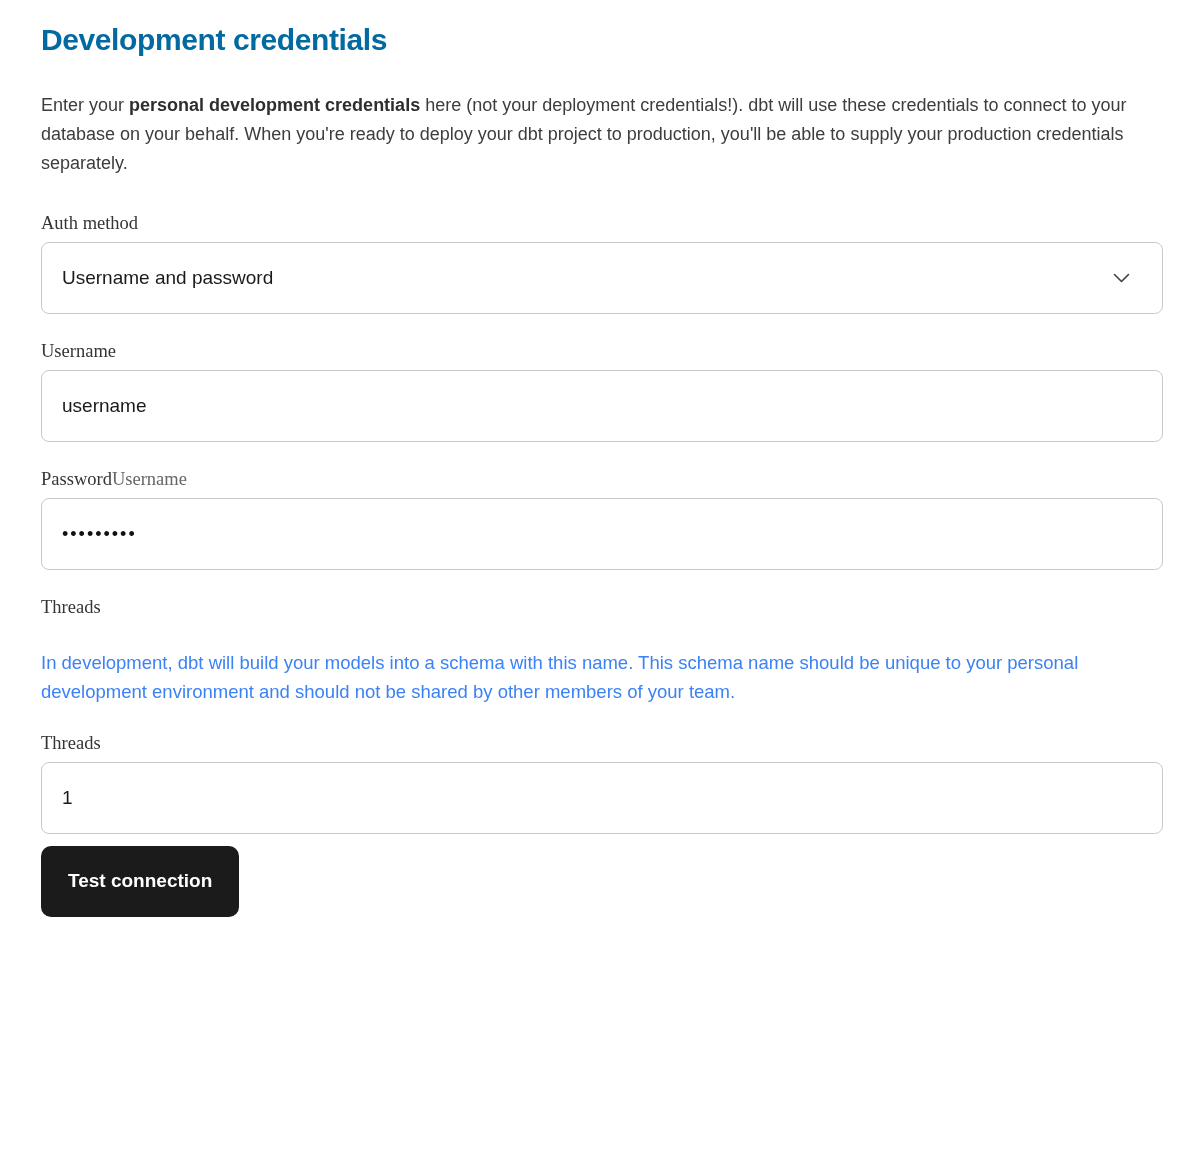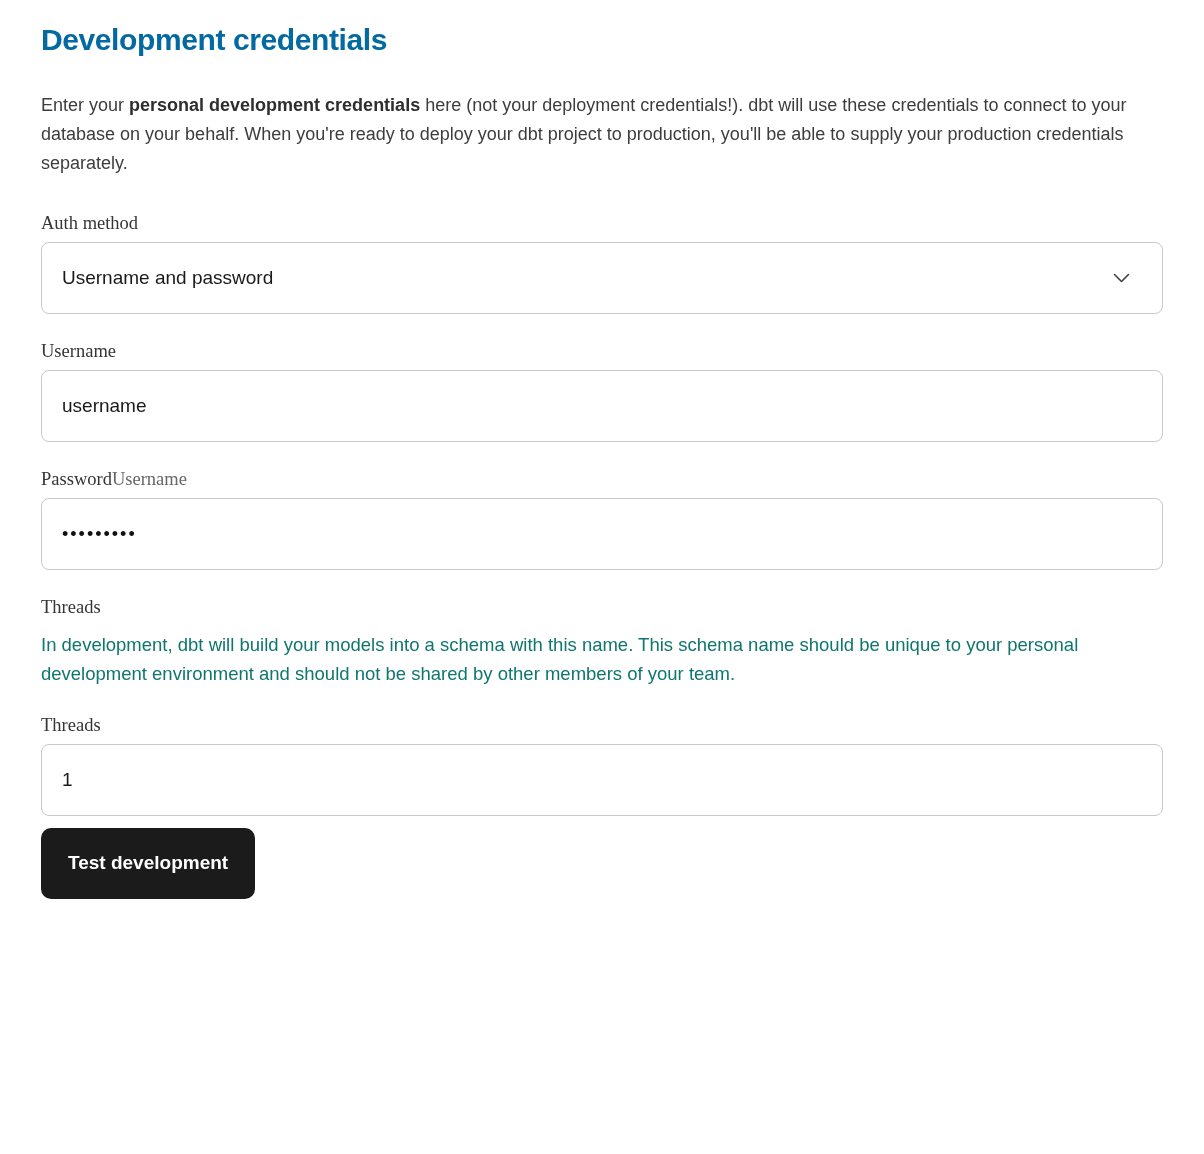--- a/index.html
+++ b/index.html
@@ -61,24 +61,24 @@
   .select-box {
     display: flex;
     align-items: center;
     justify-content: space-between;
     cursor: pointer;
   }
   .select-value { font-size: 19px; color: #1a1a1a; }
   .chevron { flex: 0 0 auto; margin-right: 12px; display: flex; align-items: center; }
   .password-input { letter-spacing: 2px; font-size: 18px; color: #111; }
   .help-text {
-    margin-top: 11px;
+    margin-top: 29px;
     font-size: 18.5px;
     line-height: 29px;
-    color: #0f766e;
+    color: #3b82f6;
     max-width: 1122px;
   }
   .btn-primary {
     margin-top: 12px;
     display: inline-block;
     background: #1b1b1b;
     color: #ffffff;
     border: none;
     border-radius: 10px;
     padding: 23px 27px;
@@ -143,16 +143,16 @@
 </div>
 
 
 <div class="form-group">
   <div class="label-row">
     <label class="field-label">Threads</label>
   </div>
   <input type="text" class="text-input" value="1" style="">
 </div>
 
-<button class="btn-primary">Test development</button>
+<button class="btn-primary">Test connection</button>
 
 
 
 
 </body></html>

